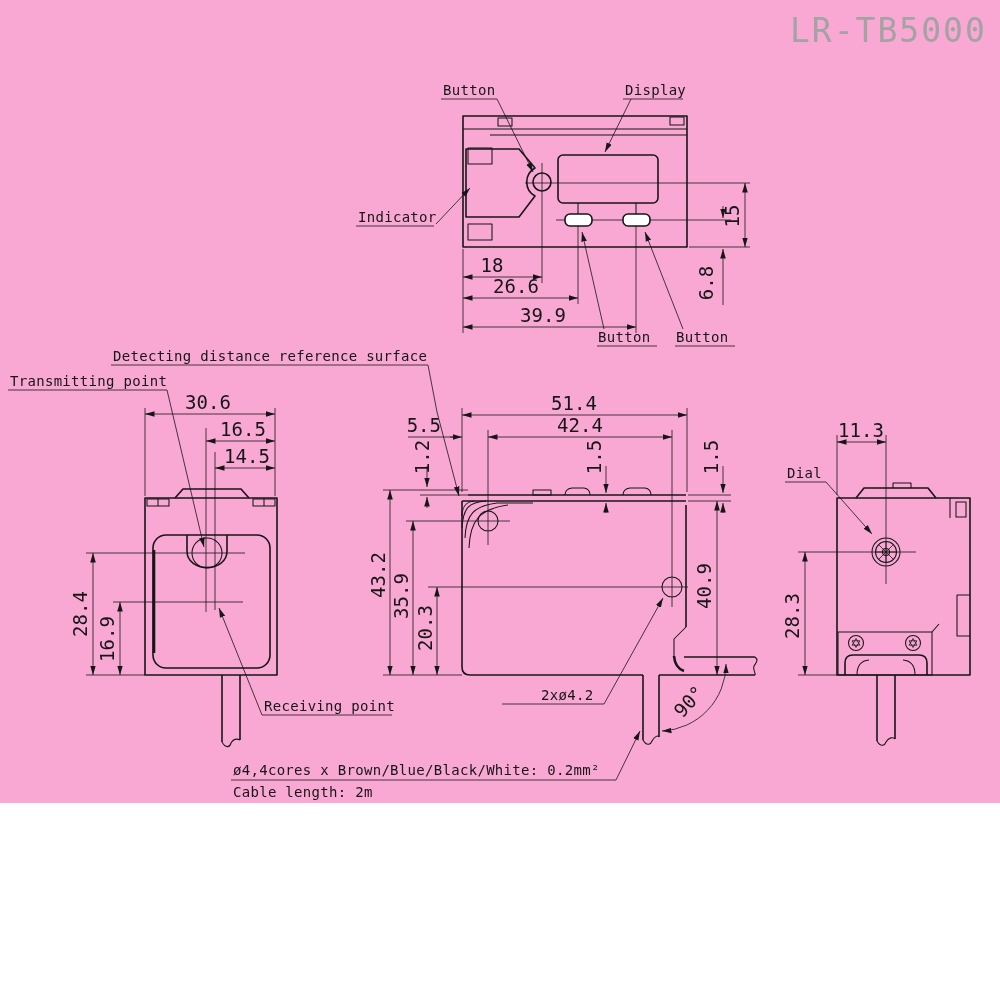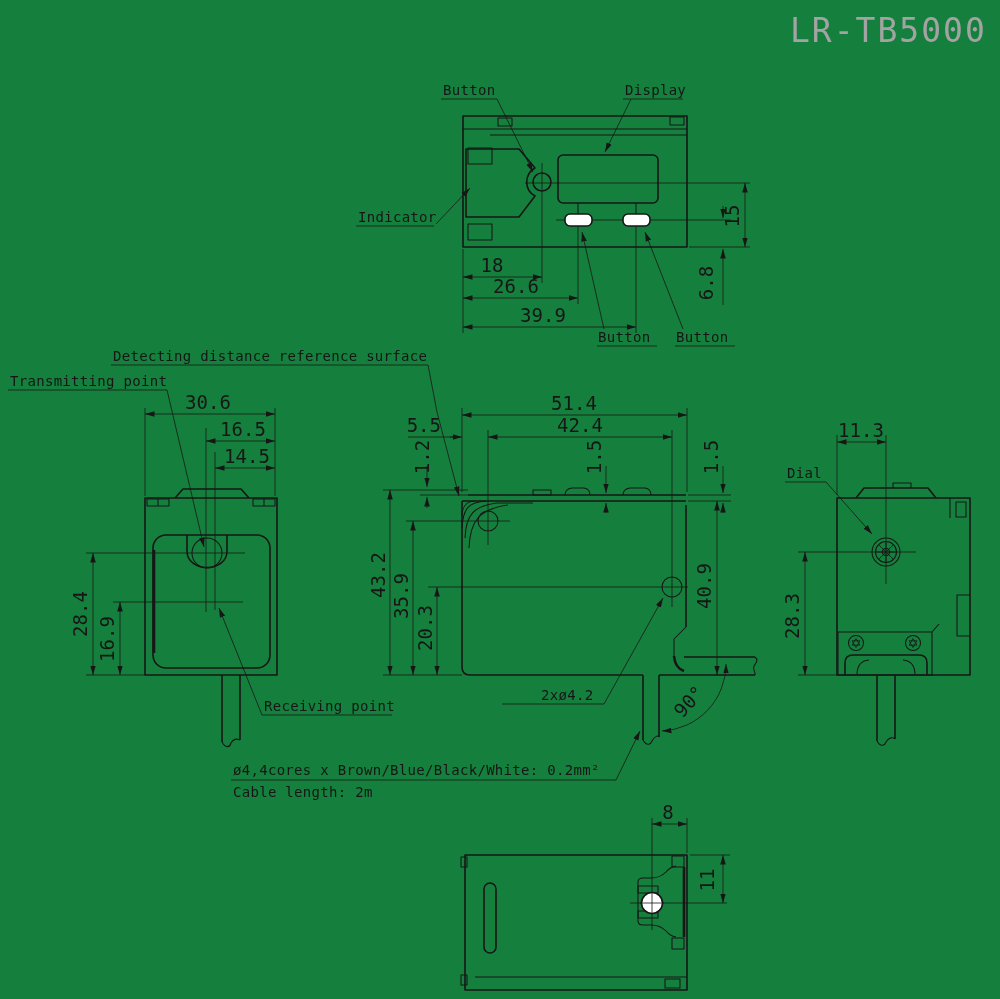--- a/index.html
+++ b/index.html
@@ -1,16 +1,16 @@
 <!DOCTYPE html>
 <html><head>
 <meta charset="utf-8">
 <style>
   html,body{margin:0;padding:0;background:#ffffff;}
-  #stage{position:relative;width:1000px;height:999px;background:#15803d;
+  #stage{position:relative;width:1000px;height:803px;background:#f9a8d4;
          font-family:"DejaVu Sans Mono",monospace;}
   svg{position:absolute;left:0;top:0;}
   .o  {fill:none;stroke:#161616;stroke-width:1.6;stroke-linejoin:round;}
   .m  {fill:none;stroke:#161616;stroke-width:1.05;stroke-linejoin:round;}
   .t  {fill:none;stroke:#161616;stroke-width:0.8;}
   .th {fill:none;stroke:#161616;stroke-width:2.6;}
   .wf {fill:#ffffff;stroke:#161616;stroke-width:1.6;}
   text{fill:#161616;}
   .dim{font:19px "DejaVu Sans Mono",monospace;}
   .lbl{font:14px "DejaVu Sans Mono",monospace;letter-spacing:0.3px;}

